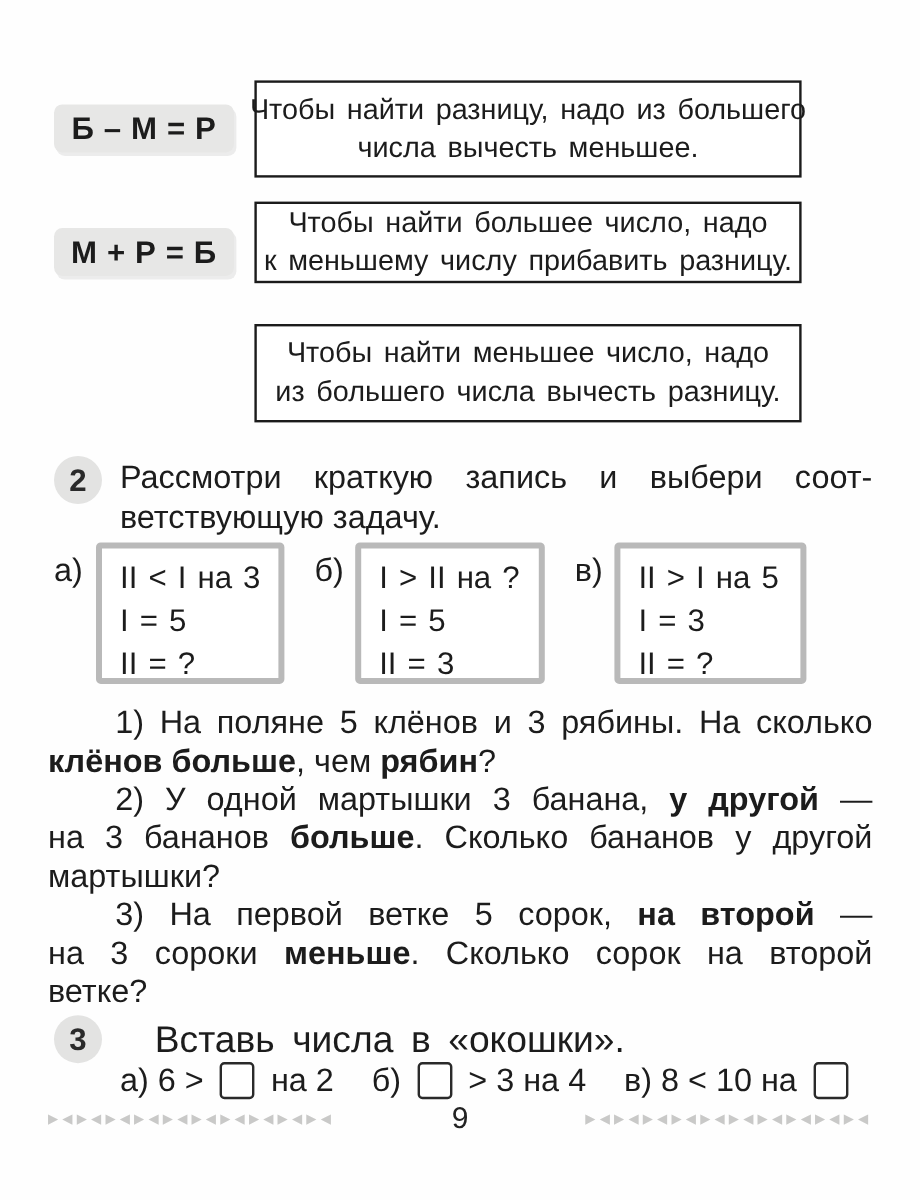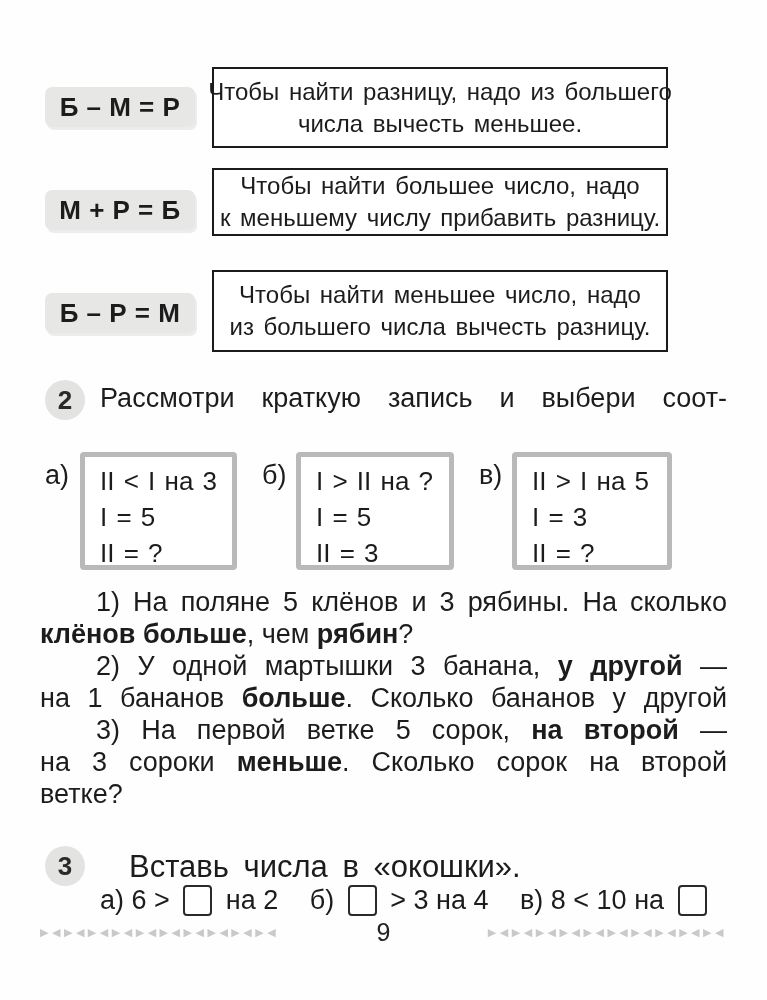--- a/index.html
+++ b/index.html
@@ -82,29 +82,29 @@
     <div>Чтобы найти разницу, надо из большего</div>
     <div>числа вычесть меньшее.</div>
   </div>
 
   <div class="flabel" style="top:190px">М + Р = Б</div>
   <div class="fbox" style="top:168px;height:68px">
     <div>Чтобы найти большее число, надо</div>
     <div>к меньшему числу прибавить разницу.</div>
   </div>
 
-  <div class="flabel" style="top:293px">Б – Р = М</div>
   <div class="fbox" style="top:270px;height:82px">
     <div>Чтобы найти меньшее число, надо</div>
     <div>из большего числа вычесть разницу.</div>
   </div>
 
   <div class="badge" style="top:380px">2</div>
   <div class="t2head">
     <div class="jline">Рассмотри краткую запись и выбери соот-</div>
+    <div>ветствующую задачу.</div>
   </div>
 
   <div class="note-label" style="left:45px;top:460px">а)</div>
   <div class="note-box" style="left:80px;width:157px">
     <div>II &lt; I на 3</div>
     <div>I = 5</div>
     <div>II = ?</div>
   </div>
 
   <div class="note-label" style="left:262px;top:460px">б)</div>
@@ -127,21 +127,24 @@
       <span>1) На поляне 5 клёнов и 3 рябины. На сколько</span>
     </div>
     <div class="pline">
       <b>клёнов больше</b><span>, чем </span><b>рябин</b><span>?</span>
     </div>
 
     <div class="pline jline indent">
       <span>2) У одной мартышки 3 банана, </span><b>у другой</b><span> —</span>
     </div>
     <div class="pline jline">
-      <span>на 1 бананов </span><b>больше</b><span>. Сколько бананов у другой</span>
+      <span>на 3 бананов </span><b>больше</b><span>. Сколько бананов у другой</span>
+    </div>
+    <div class="pline">
+      <span>мартышки?</span>
     </div>
 
     <div class="pline jline indent">
       <span>3) На первой ветке 5 сорок, </span><b>на второй</b><span> —</span>
     </div>
     <div class="pline jline">
       <span>на 3 сороки </span><b>меньше</b><span>. Сколько сорок на второй</span>
     </div>
     <div class="pline">
       <span>ветке?</span>

